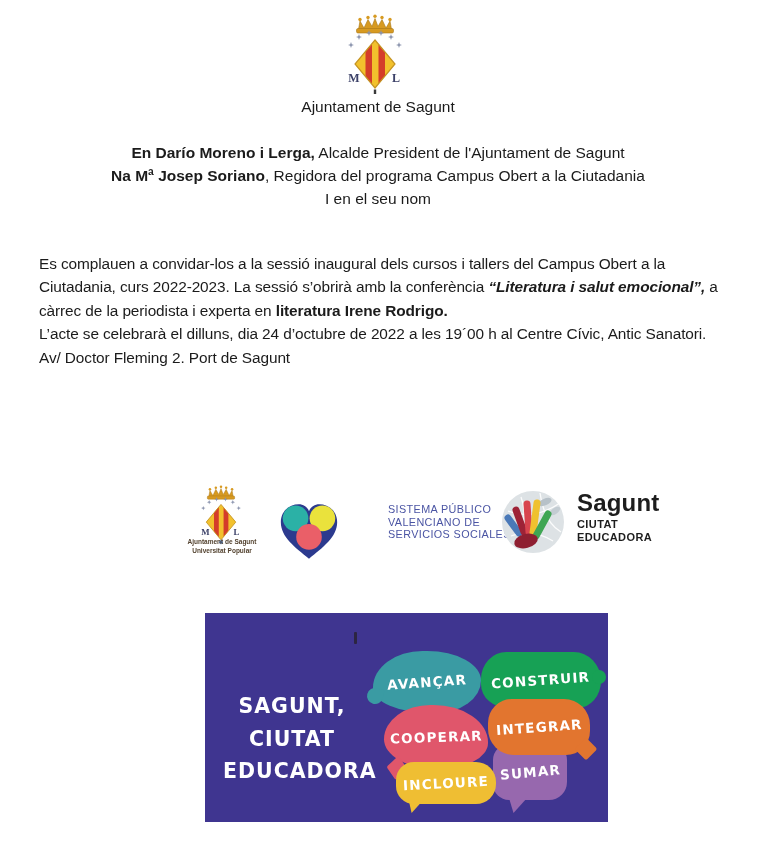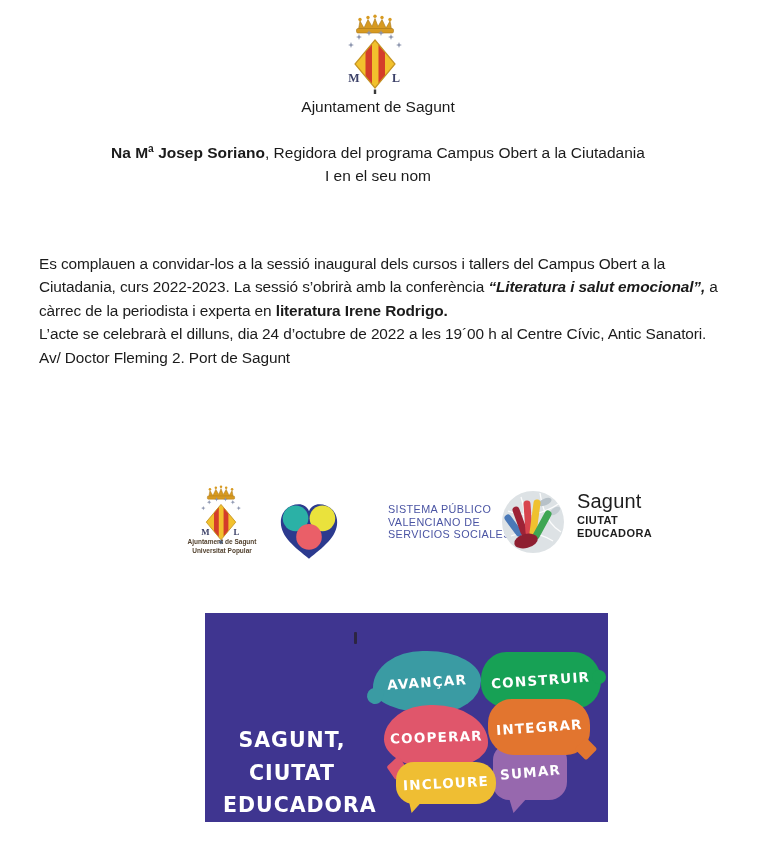--- a/index.html
+++ b/index.html
@@ -23,28 +23,28 @@
   
   .logo-aj{position:absolute;left:198px;top:483px;}
   .logo-aj-captions{position:absolute;left:178px;top:537px;width:88px;text-align:center;
     font-size:6.5px;font-weight:bold;color:#53422f;line-height:9px;}
   .logo-sistema-icon{position:absolute;left:277px;top:501px;}
   .logo-sistema-text{position:absolute;left:348px;top:503px;font-size:10.8px;line-height:12.6px;
     color:#4a54a3;letter-spacing:0.4px;margin-left:40px;}
   .logo-sistema-text .l3{font-weight:normal;}
   .logo-edu-icon{position:absolute;left:500px;top:489px;}
   .logo-edu-text{position:absolute;left:577px;top:491px;color:#1d1d1d;line-height:1;}
-  .logo-edu-text .l1{font-size:20px;font-weight:normal;letter-spacing:0.2px;}
+  .logo-edu-text .l1{font-size:24px;font-weight:bold;letter-spacing:0.2px;}
   .logo-edu-text .l2{font-size:11px;font-weight:bold;margin-top:4px;letter-spacing:0.4px;}
   .logo-edu-text .l3{font-size:11px;font-weight:bold;margin-top:2px;letter-spacing:0.4px;}
   
   .banner{position:absolute;left:205px;top:613px;width:403px;height:209px;background:#3f3590;
     font-family:"DejaVu Sans",sans-serif;}
   .banner-title{position:absolute;left:18px;top:77px;width:138px;text-align:center;color:#ffffff;
-    font-size:20.5px;font-weight:bold;line-height:32.5px;letter-spacing:1px;margin-top:34px;}
+    font-size:20.5px;font-weight:bold;line-height:32.5px;letter-spacing:1px;}
   .stray-mark{position:absolute;left:149px;top:19px;width:3px;height:12px;background:#2c2542;border-radius:1px;}
   .bubble{position:absolute;display:flex;align-items:center;justify-content:center;color:#fff;
     font-weight:bold;font-size:13.5px;letter-spacing:1.2px;}
   .bubble span{display:inline-block;}
   .b-avancar{left:168px;top:38px;width:108px;height:62px;background:#3A9BA3;
     border-radius:48% 52% 44% 56% / 62% 50% 55% 42%;}
   .b-avancar::before{content:"";position:absolute;left:-6px;bottom:9px;width:16px;height:16px;
     background:#3A9BA3;border-radius:50% 10% 50% 50%;transform:rotate(15deg);}
   .b-avancar span{transform:rotate(-4deg);}
   .b-construir{left:276px;top:39px;width:120px;height:56px;background:#17A155;
@@ -107,20 +107,21 @@
       <polygon points="31,29 51,53 31,77 11,53" fill="none" stroke="#c59422" stroke-width="1.2"></polygon>
     </g>
     <text x="10" y="71" font-family="Liberation Serif,serif" font-weight="bold" font-size="12" fill="#3c4168" text-anchor="middle">M</text>
     <text x="52" y="71" font-family="Liberation Serif,serif" font-weight="bold" font-size="12" fill="#3c4168" text-anchor="middle">L</text>
     <rect x="29.8" y="78.5" width="2.4" height="4.5" fill="#3a3a3a"></rect>
   </svg>
 
   <div class="org-title">Ajuntament de Sagunt</div>
 
   <div class="salutation">
+    <p><strong>En Darío Moreno i Lerga,</strong><span> Alcalde President de l'Ajuntament de Sagunt</span></p>
     <p><strong>Na Mª Josep Soriano</strong><span>, Regidora del programa Campus Obert a la Ciutadania</span></p>
     <p>I en el seu nom</p>
   </div>
 
   <div class="body-text">
     <p><span>Es complauen a convidar-los a la sessió inaugural dels cursos i tallers del Campus Obert a la Ciutadania, curs 2022-2023. La sessió s’obrirà amb la conferència </span><span class="bi">“Literatura i salut emocional”,</span><span> a càrrec de la periodista i experta en </span><strong>literatura Irene Rodrigo.</strong></p>
     <p>L’acte se celebrarà el dilluns, dia 24 d’octubre de 2022 a les 19´00 h al Centre Cívic, Antic Sanatori.</p>
     <p>Av/ Doctor Fleming 2. Port de Sagunt</p>
   </div>
 

